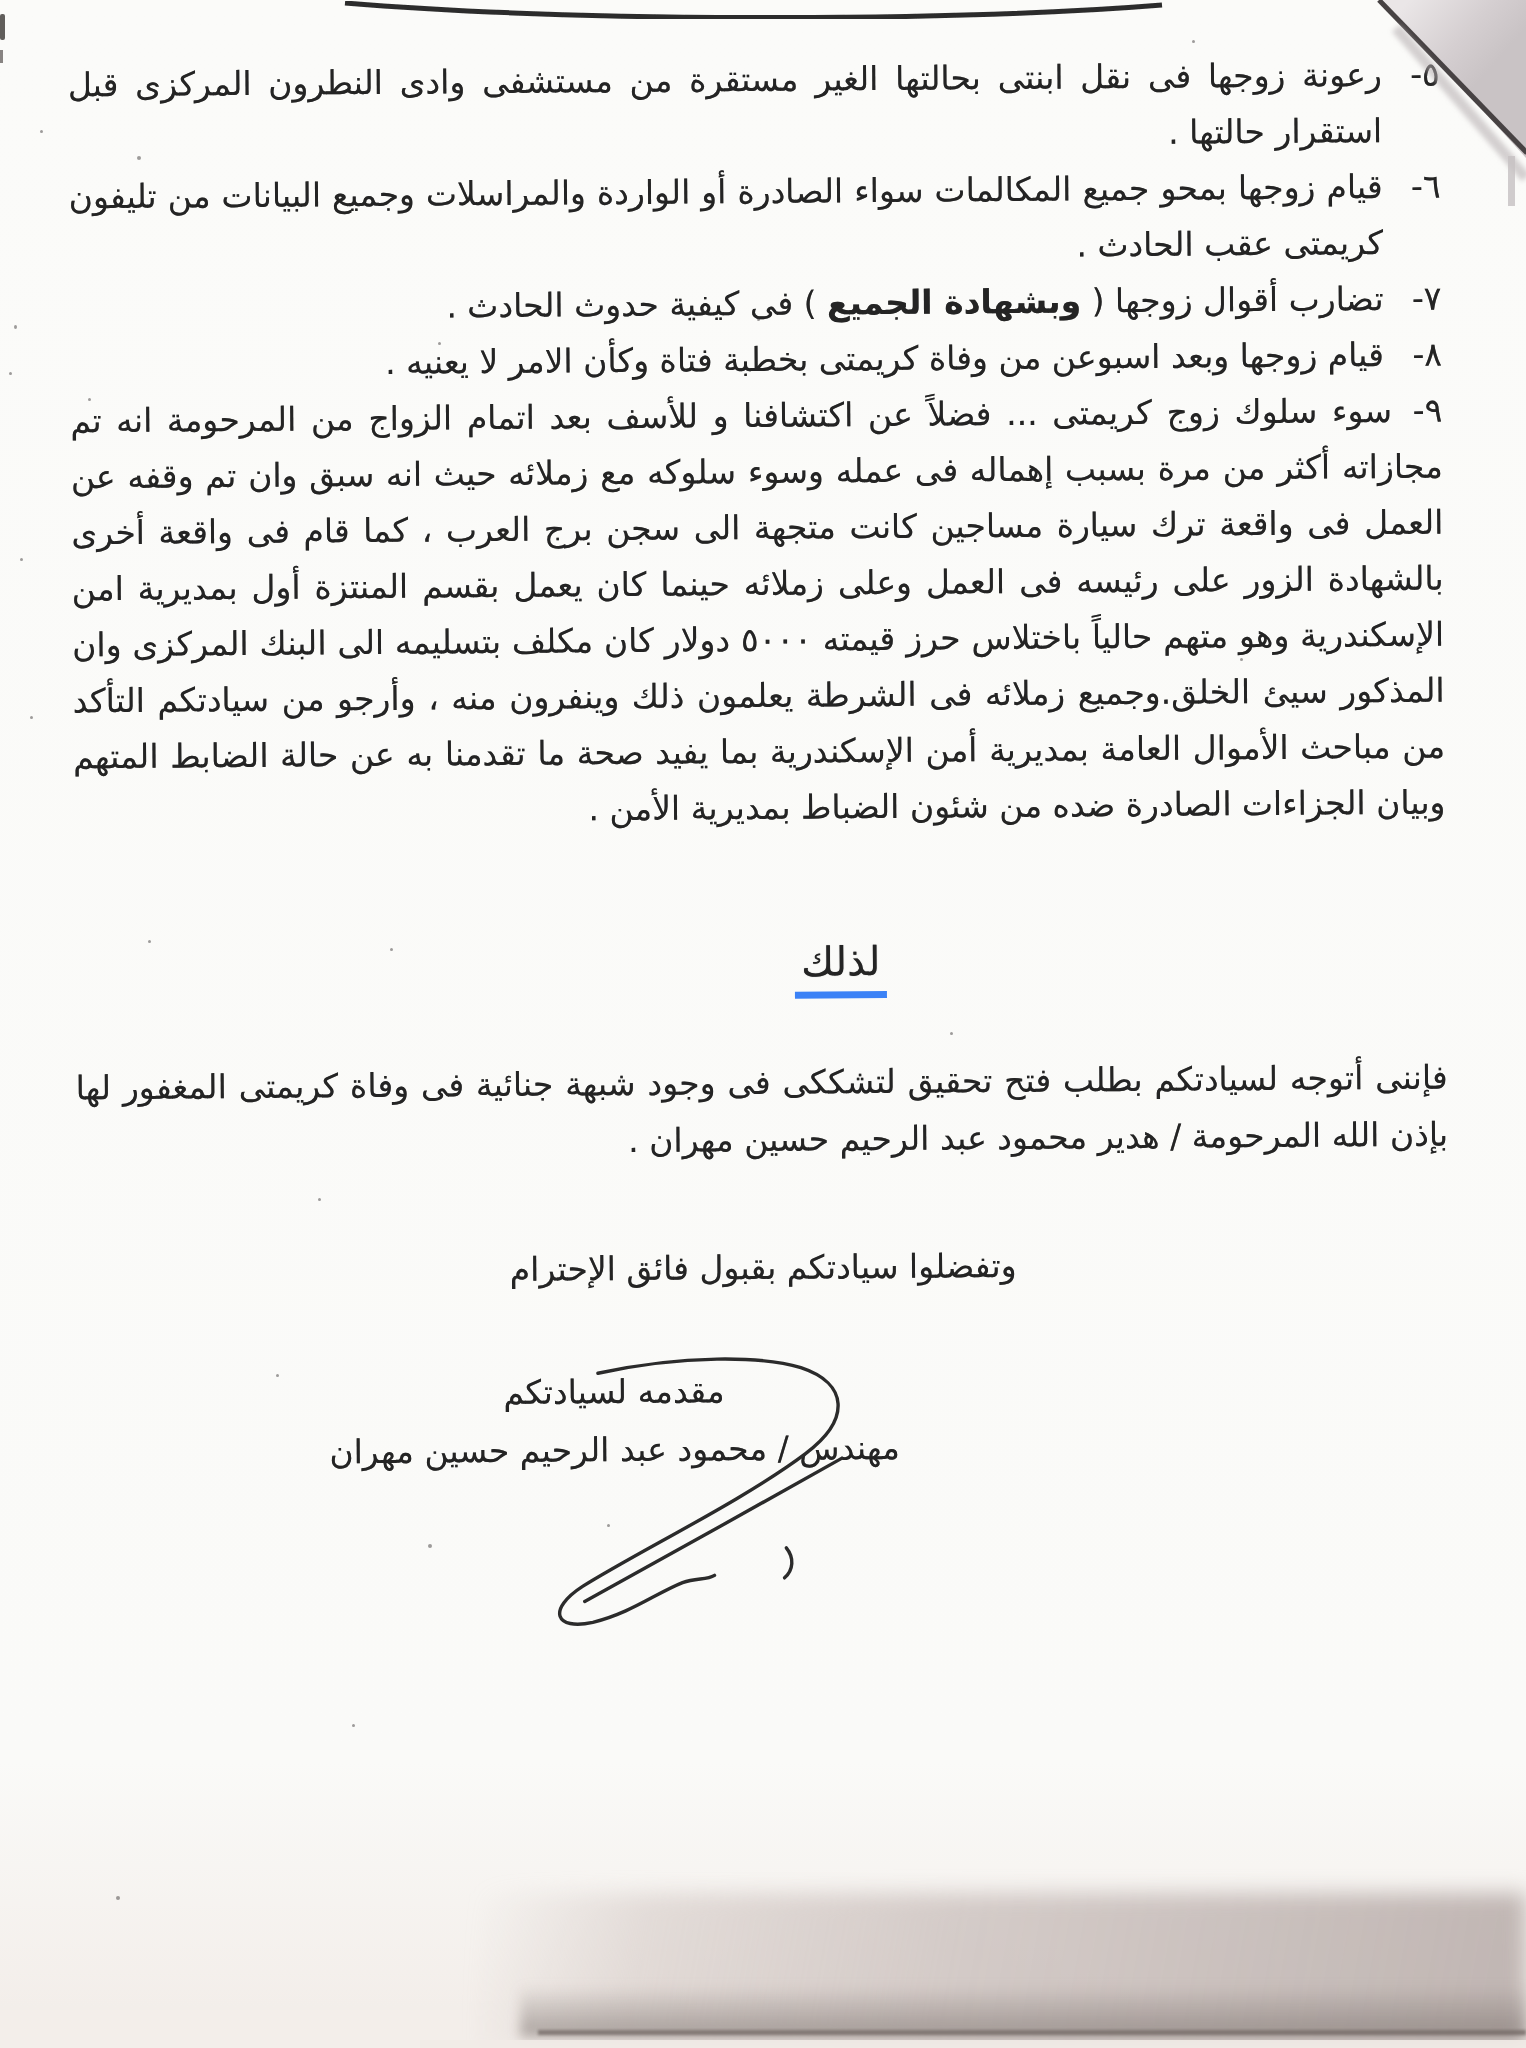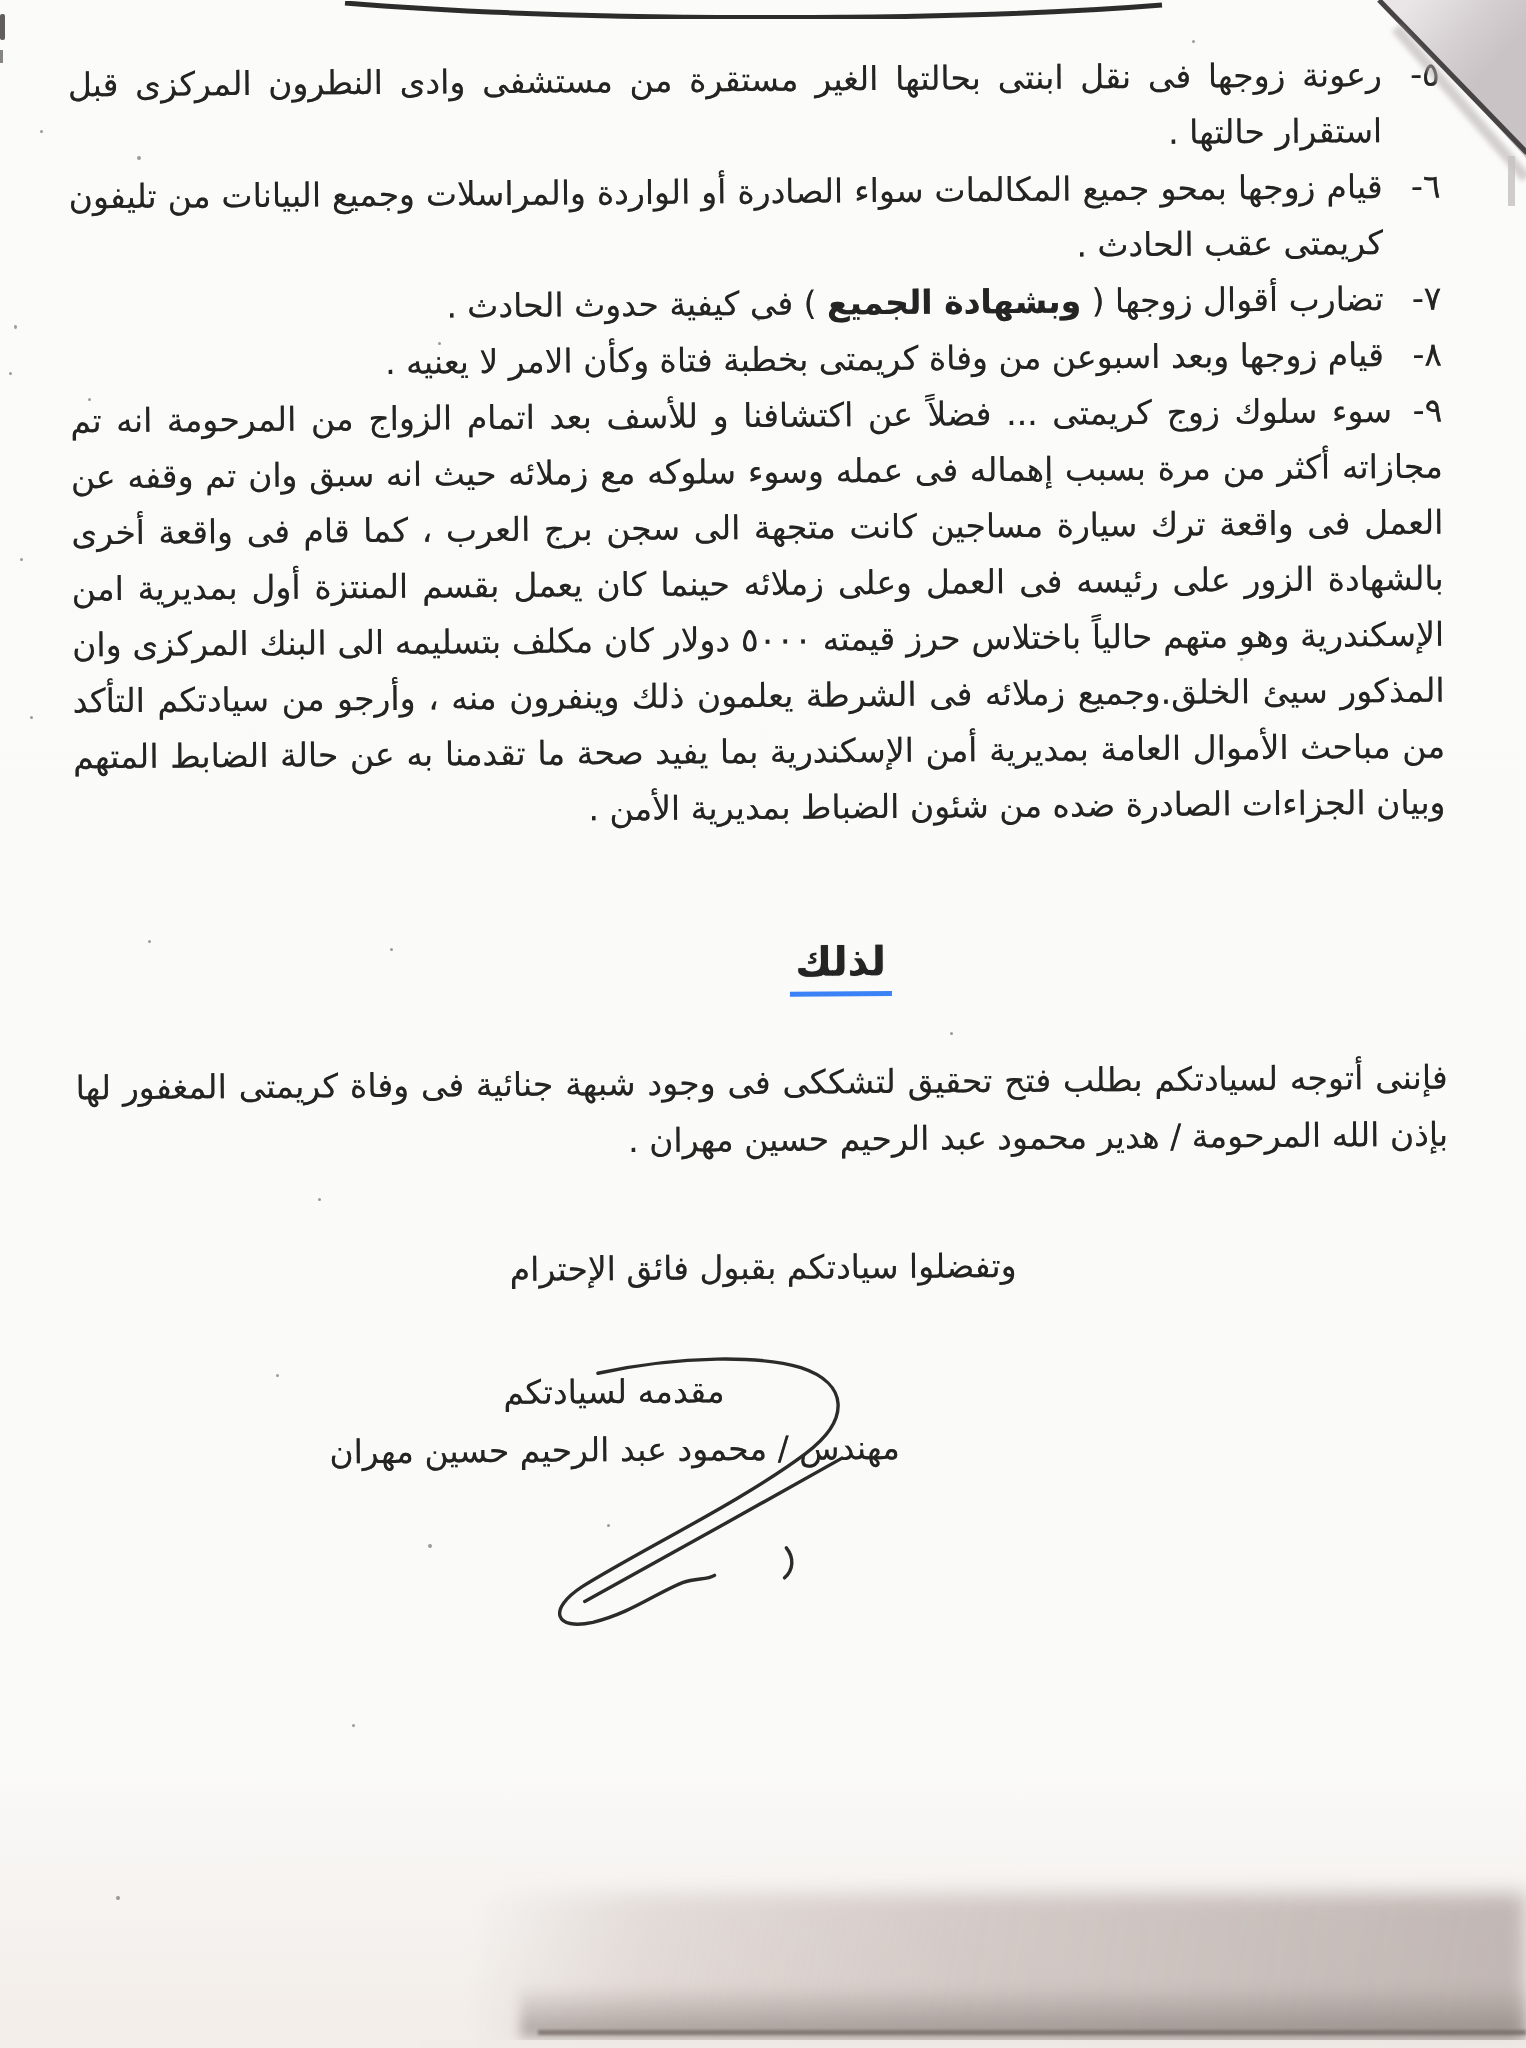--- a/index.html
+++ b/index.html
@@ -14,22 +14,22 @@
     pointer-events:none;}
   .rot{position:absolute;inset:0;transform:rotate(-0.45deg);transform-origin:760px 1000px;}
   .letter{position:absolute;left:75px;top:52px;width:1372px;direction:rtl;
     font-size:33px;line-height:56px;text-shadow:0 0 .6px rgba(30,30,30,.55);}
   .item{position:relative;text-align:justify;}
   .item.hang{padding-right:58px;}
   .item.hang .num{position:absolute;right:0;top:0;}
   .num-inline{margin-left:6px;}
   .bd{font-weight:700;}
   .heading-wrap{position:absolute;left:75px;top:938px;width:1372px;text-align:center;direction:rtl;}
-  .heading{display:inline-block;position:relative;left:80px;font-size:40px;font-weight:700;
-    padding:0 6px 6px 6px;border-bottom:5px solid #3b82f6;line-height:1.2;
+  .heading{display:inline-block;position:relative;left:80px;font-size:40px;font-weight:400;
+    padding:0 6px 6px 6px;border-bottom:7px solid #3b82f6;line-height:1.2;
     text-shadow:0 0 .7px rgba(20,20,20,.7);}
   .request{position:absolute;left:75px;top:1054px;width:1372px;direction:rtl;
     font-size:33px;line-height:57px;text-align:justify;text-shadow:0 0 .6px rgba(30,30,30,.55);}
   .closing{position:absolute;left:75px;top:1248px;width:1372px;text-align:center;direction:rtl;
     font-size:33px;text-shadow:0 0 .6px rgba(30,30,30,.55);}
   .sig-block{position:absolute;left:-75px;top:1362px;width:1372px;text-align:center;direction:rtl;
     font-size:33px;line-height:58px;text-shadow:0 0 .6px rgba(30,30,30,.55);}
   .sig-svg{position:absolute;left:430px;top:1342px;pointer-events:none;}
   .artifacts{position:absolute;inset:0;pointer-events:none;}
   .s{position:absolute;background:#3f3c3b;border-radius:50%;opacity:.5;}

